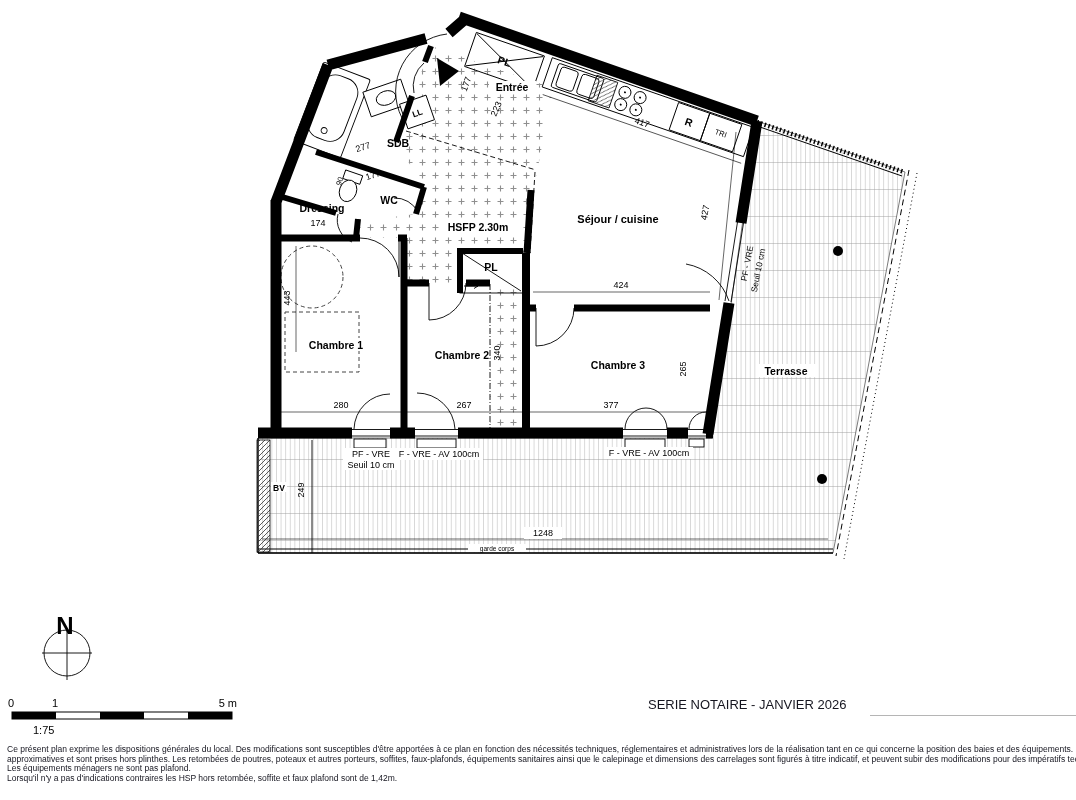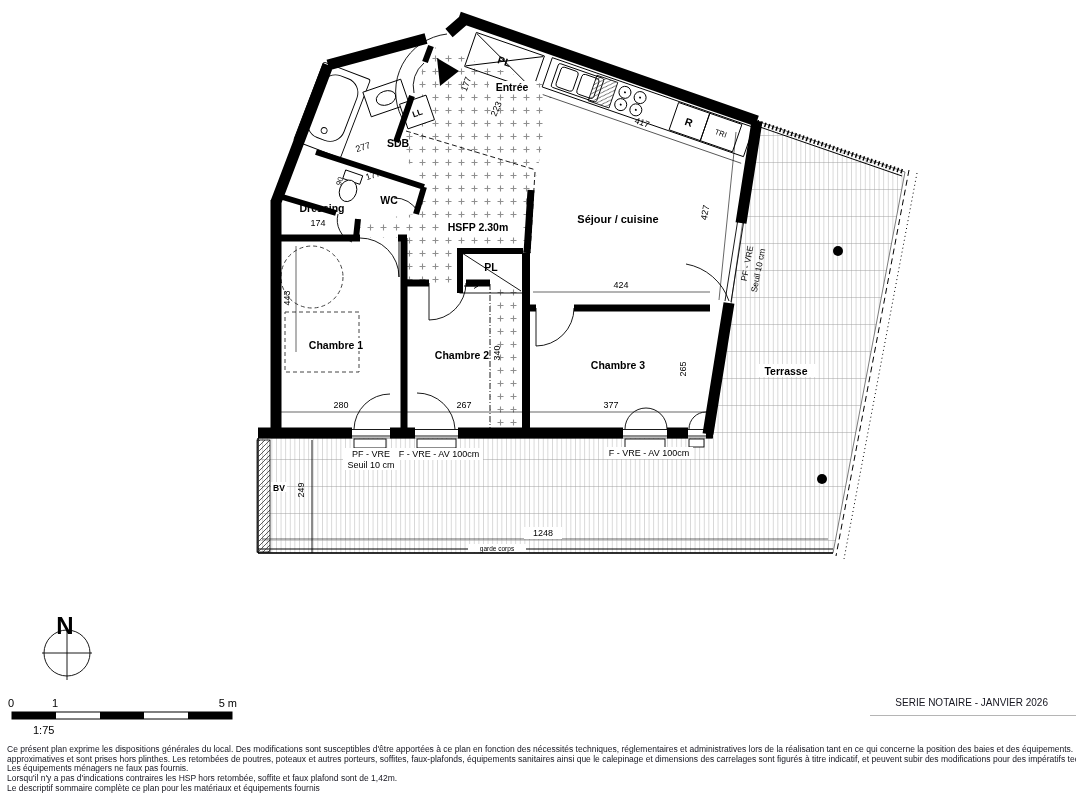--- a/index.html
+++ b/index.html
@@ -22,22 +22,22 @@
   text.room{font:bold 10.5px "Liberation Sans",sans-serif;text-anchor:middle;}
   text.big{font:bold 11px "Liberation Sans",sans-serif;text-anchor:middle;}
   text.dim{font:9px "Liberation Sans",sans-serif;text-anchor:middle;}
   text.sm{font:8.5px "Liberation Sans",sans-serif;text-anchor:middle;}
   text.tiny{font:6.5px "Liberation Sans",sans-serif;text-anchor:middle;}
   text.lbl{font:9px "Liberation Sans",sans-serif;text-anchor:middle;}
   .wbg{fill:#fff;}
   
   .legal{position:absolute;left:7px;top:745px;width:1064px;color:#15151f;
          font-size:8.5px;line-height:9.7px;white-space:nowrap;}
-  .serie{position:absolute;right:28px;top:697px;width:400px;text-align:right;
-         font-size:10px;color:#15151f;}
+  .serie{position:absolute;right:28px;top:697px;width:400px;
+         font-size:13px;color:#15151f;}
   .serie-rule{position:absolute;left:870px;top:715px;width:206px;border-top:1px solid #b5b5b5;}
 </style>
 </head>
 <body>
 
 <div class="sheet">
 
 <svg width="1076" height="800" viewBox="0 0 1076 800">
   <defs>
     <pattern id="plus" width="13" height="13" patternUnits="userSpaceOnUse">
@@ -259,18 +259,17 @@
     <text x="33" y="734" style="font:11px 'Liberation Sans',sans-serif">1:75</text>
   </g>
 </svg>
 
 <div class="serie">SERIE NOTAIRE - JANVIER 2026</div>
 <div class="serie-rule"></div>
 
 <div class="legal">
   <div>Ce présent plan exprime les dispositions générales du local. Des modifications sont susceptibles d'être apportées à ce plan en fonction des nécessités techniques, réglementaires et administratives lors de la réalisation tant en ce qui concerne la position des baies et des équipements. Les surfaces sont</div>
   <div>approximatives et sont prises hors plinthes. Les retombées de poutres, poteaux et autres porteurs, soffites, faux-plafonds, équipements sanitaires ainsi que le calepinage et dimensions des carrelages sont figurés à titre indicatif, et peuvent subir des modifications pour des impératifs techniques.</div>
-  <div>Les équipements ménagers ne faux pas fournis.</div>
+  <div>Les équipements ménagers ne sont pas plafond.</div>
   <div>Lorsqu'il n'y a pas d'indications contraires les HSP hors retombée, soffite et faux plafond sont de 1,42m.</div>
-  <div>Le descriptif sommaire complète ce plan pour les matériaux et équipements fournis</div>
 </div>
 
 </div>
 
 </body></html>

